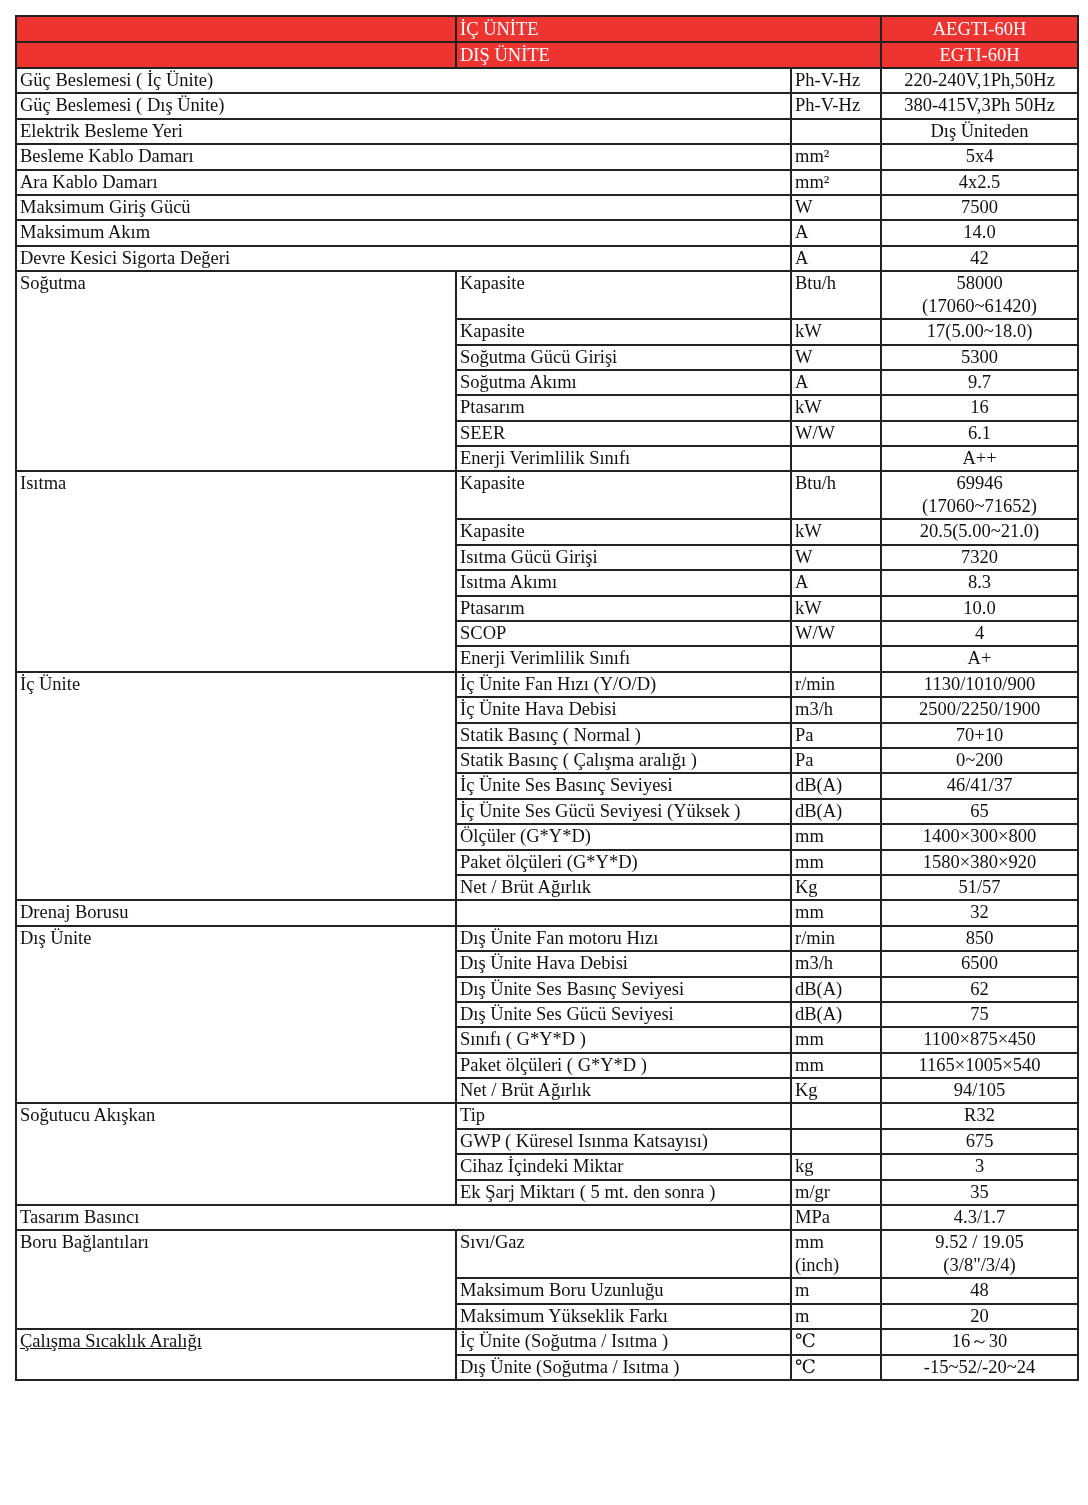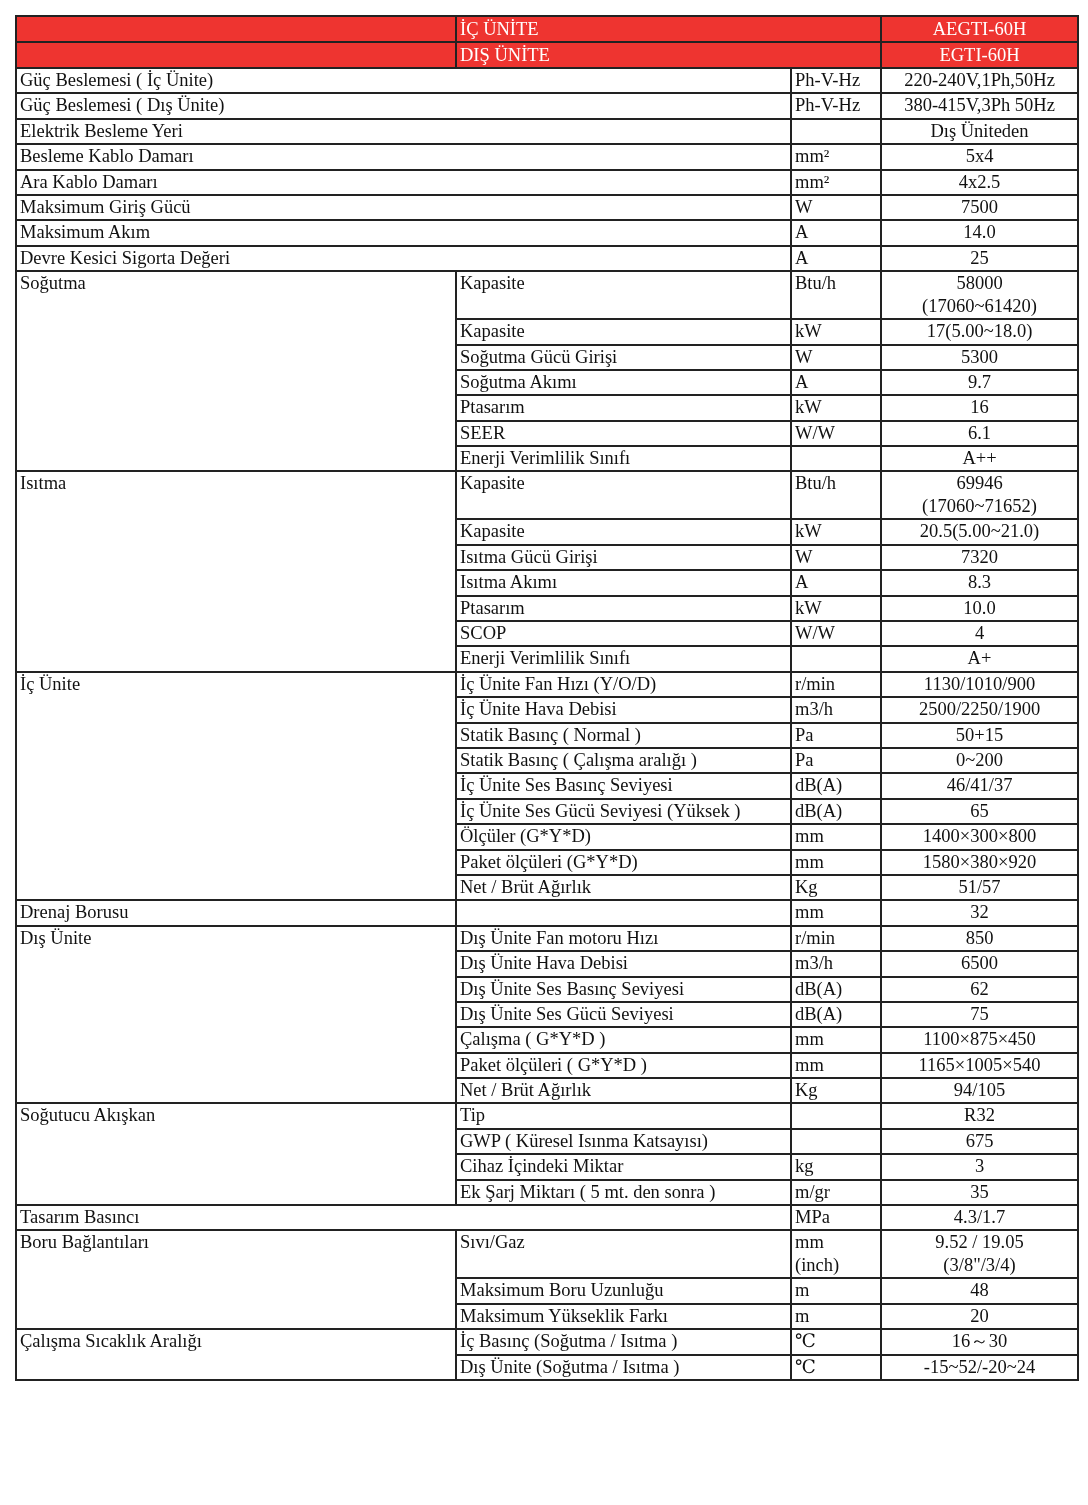--- a/index.html
+++ b/index.html
@@ -69,21 +69,21 @@
         <td class="val">7500</td>
       </tr>
       <tr>
         <td colspan="2">Maksimum Akım</td>
         <td>A</td>
         <td class="val">14.0</td>
       </tr>
       <tr>
         <td colspan="2">Devre Kesici Sigorta Değeri</td>
         <td>A</td>
-        <td class="val">25</td>
+        <td class="val">42</td>
       </tr>
       <tr>
         <td class="grp" rowspan="7">Soğutma</td>
         <td class="tall">Kapasite</td>
         <td class="tall">Btu/h</td>
         <td class="val tall">
           <div>58000</div>
           <div>(17060~61420)</div>
         </td>
       </tr>
@@ -163,21 +163,21 @@
         <td class="val">1130/1010/900</td>
       </tr>
       <tr>
         <td>İç Ünite Hava Debisi</td>
         <td>m3/h</td>
         <td class="val">2500/2250/1900</td>
       </tr>
       <tr>
         <td>Statik Basınç ( Normal )</td>
         <td>Pa</td>
-        <td class="val">50+15</td>
+        <td class="val">70+10</td>
       </tr>
       <tr>
         <td>Statik Basınç ( Çalışma aralığı )</td>
         <td>Pa</td>
         <td class="val">0~200</td>
       </tr>
       <tr>
         <td>İç Ünite Ses Basınç Seviyesi</td>
         <td>dB(A)</td>
         <td class="val">46/41/37</td>
@@ -223,21 +223,21 @@
         <td>Dış Ünite Ses Basınç Seviyesi</td>
         <td>dB(A)</td>
         <td class="val">62</td>
       </tr>
       <tr>
         <td>Dış Ünite Ses Gücü Seviyesi</td>
         <td>dB(A)</td>
         <td class="val">75</td>
       </tr>
       <tr>
-        <td>Çalışma ( G*Y*D )</td>
+        <td>Sınıfı ( G*Y*D )</td>
         <td>mm</td>
         <td class="val">1100×875×450</td>
       </tr>
       <tr>
         <td>Paket ölçüleri ( G*Y*D )</td>
         <td>mm</td>
         <td class="val">1165×1005×540</td>
       </tr>
       <tr>
         <td>Net / Brüt Ağırlık</td>
@@ -286,22 +286,22 @@
         <td>Maksimum Boru Uzunluğu</td>
         <td>m</td>
         <td class="val">48</td>
       </tr>
       <tr>
         <td>Maksimum Yükseklik Farkı</td>
         <td>m</td>
         <td class="val">20</td>
       </tr>
       <tr>
-        <td class="grp" rowspan="2" style="vertical-align: top;">Çalışma Sıcaklık Aralığı</td>
-        <td>İç Basınç (Soğutma / Isıtma )</td>
+        <td class="grp" rowspan="2" style="vertical-align: top; text-decoration: underline;">Çalışma Sıcaklık Aralığı</td>
+        <td>İç Ünite (Soğutma / Isıtma )</td>
         <td>℃</td>
         <td class="val">16～30</td>
       </tr>
       <tr>
         <td>Dış Ünite (Soğutma / Isıtma )</td>
         <td>℃</td>
         <td class="val">-15~52/-20~24</td>
       </tr>
     </tbody>
 </table>

